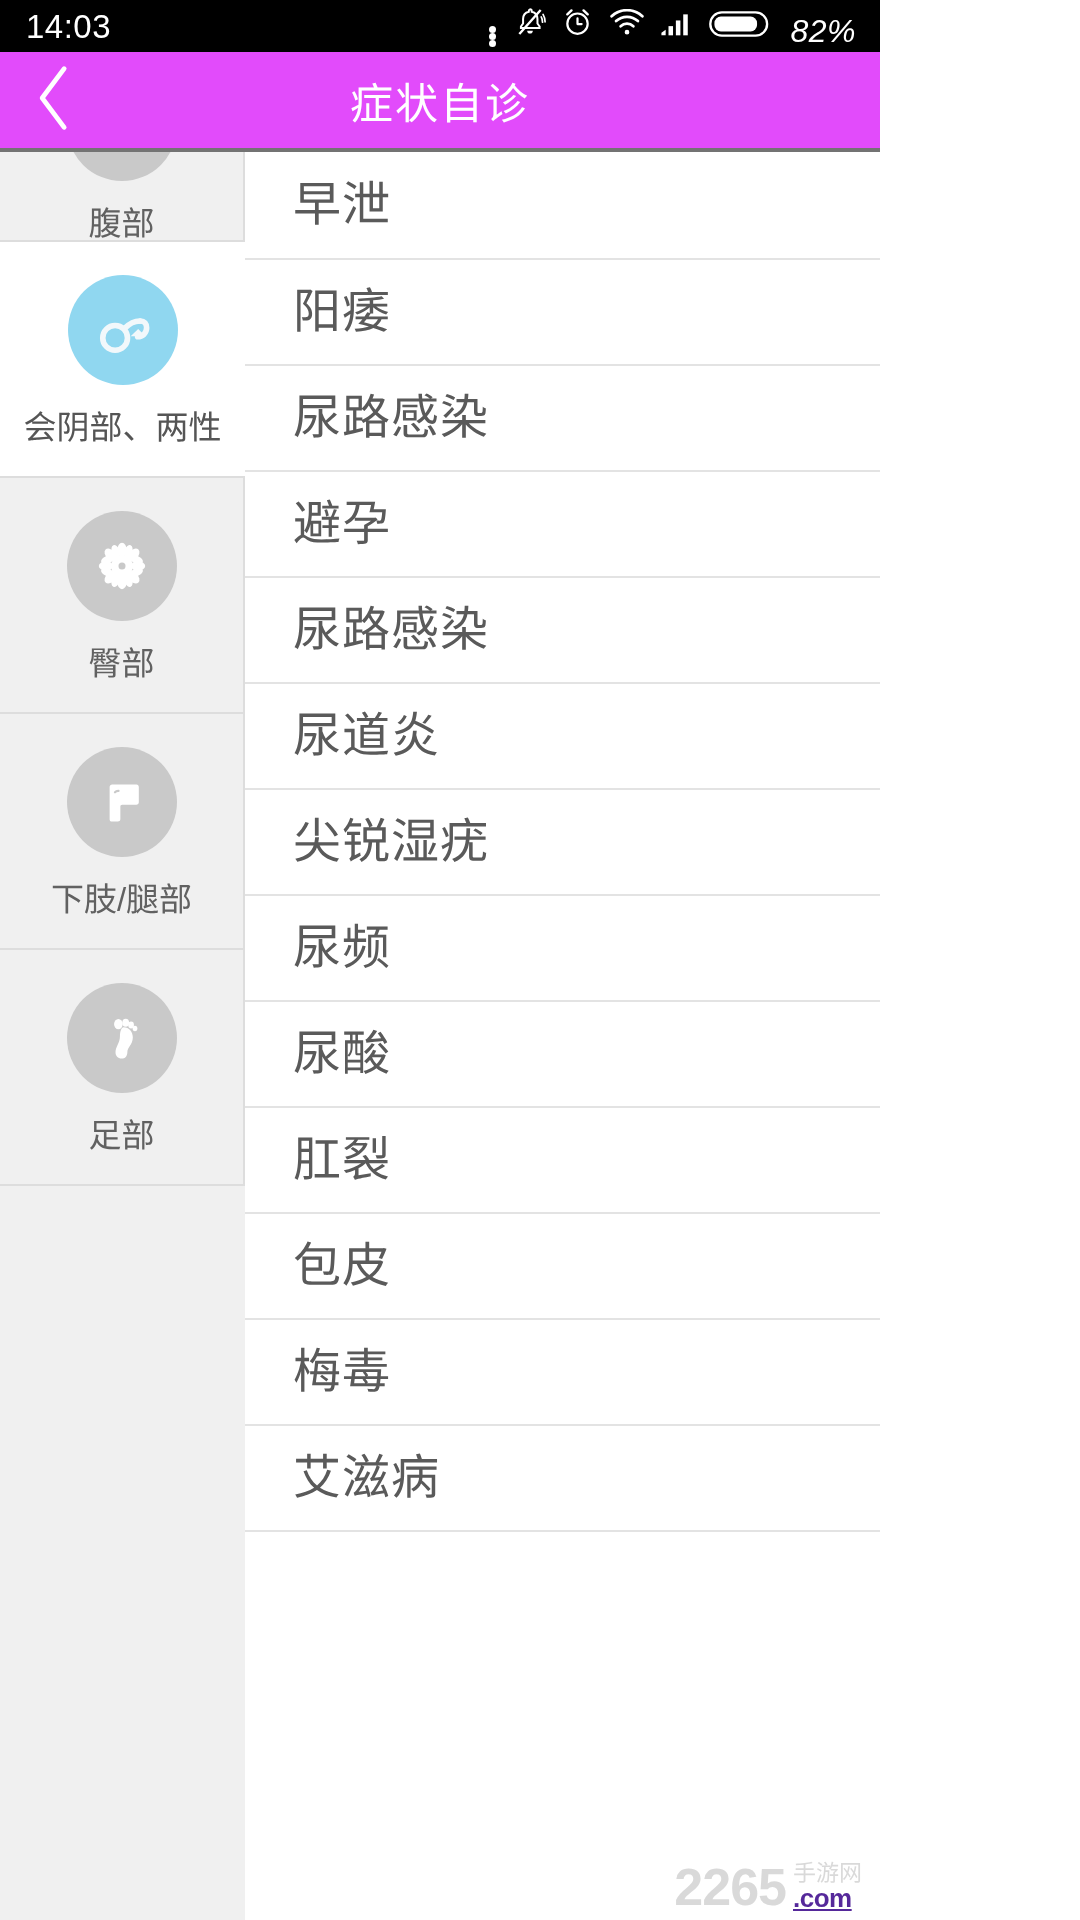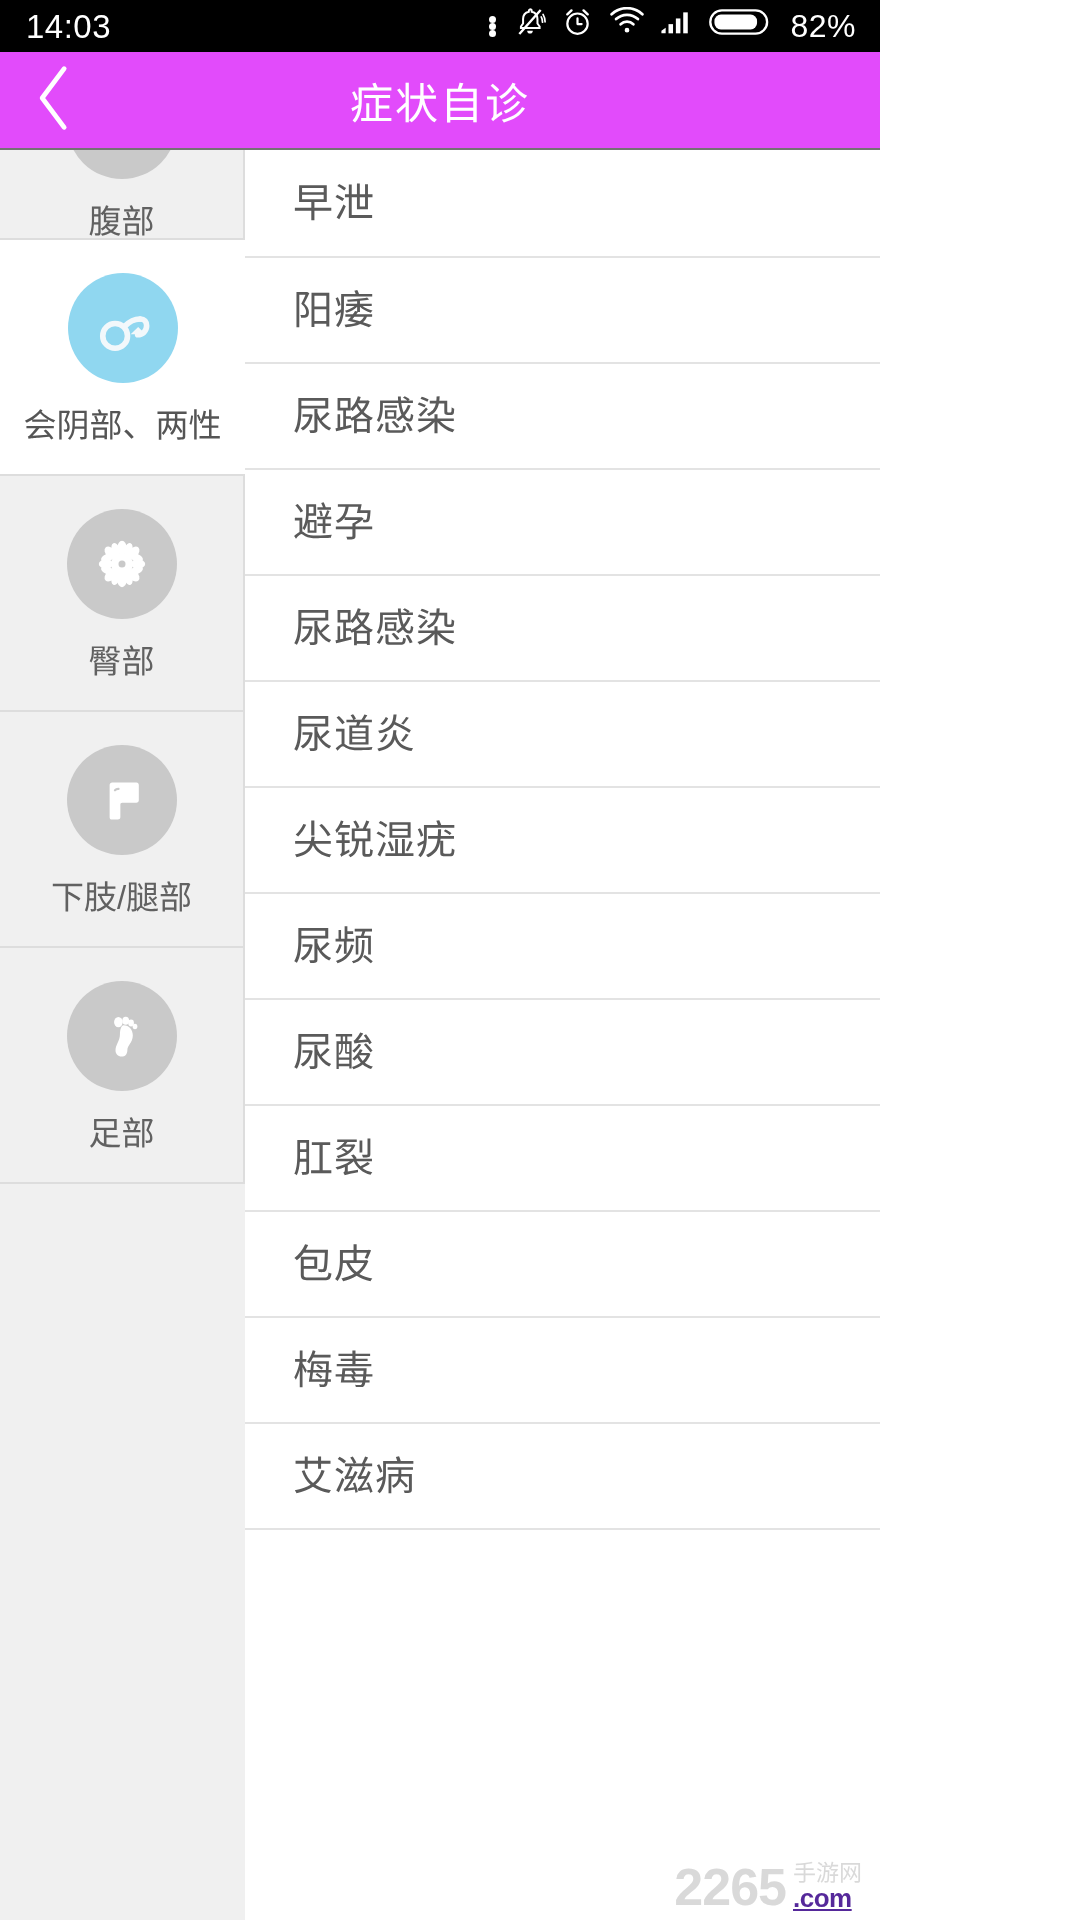--- a/index.html
+++ b/index.html
@@ -36,22 +36,23 @@
   }
   .status-clock {
     font-size: 33px;
     color: #ffffff;
     font-family: "Liberation Sans", "DejaVu Sans", sans-serif;
     line-height: 1;
   }
   .status-right {
     margin-left: auto;
     display: flex;
-    align-items: center;
+    align-items: flex-end;
     gap: 15px;
+    font-style: italic;
   }
   .status-right .ico { display: block; }
   .battery-pct {
     font-size: 32px;
     color: #ffffff;
     margin-left: 4px;
     line-height: 1;
   }
   .dots-icon {
     display: flex;
@@ -90,21 +91,21 @@
     letter-spacing: 2px;
     pointer-events: none;
   }
 
   
   .content {
     flex: 1 1 auto;
     display: flex;
     min-height: 0;
     background: #8b5cf6;
-    border-top: 2px solid #737373;
+    border-top: 4px solid #737373;
   }
 
   
   .rail {
     width: 245px;
     flex: 0 0 245px;
     background: #f0f0f0;
     overflow: hidden;
     position: relative;
   }
@@ -165,21 +166,21 @@
     align-items: center;
     padding-left: 48px;
     border-bottom: 2px solid #e3e3e3;
     cursor: pointer;
     background: #ffffff;
   }
   .list-item:first-child {
     height: 108px;
   }
   .list-label {
-    font-size: 40px;
+    font-size: 48px;
     color: #5a5a5a;
     letter-spacing: 1px;
     line-height: 1;
   }
 
   
   .watermark {
     position: absolute;
     right: 18px;
     bottom: 8px;

